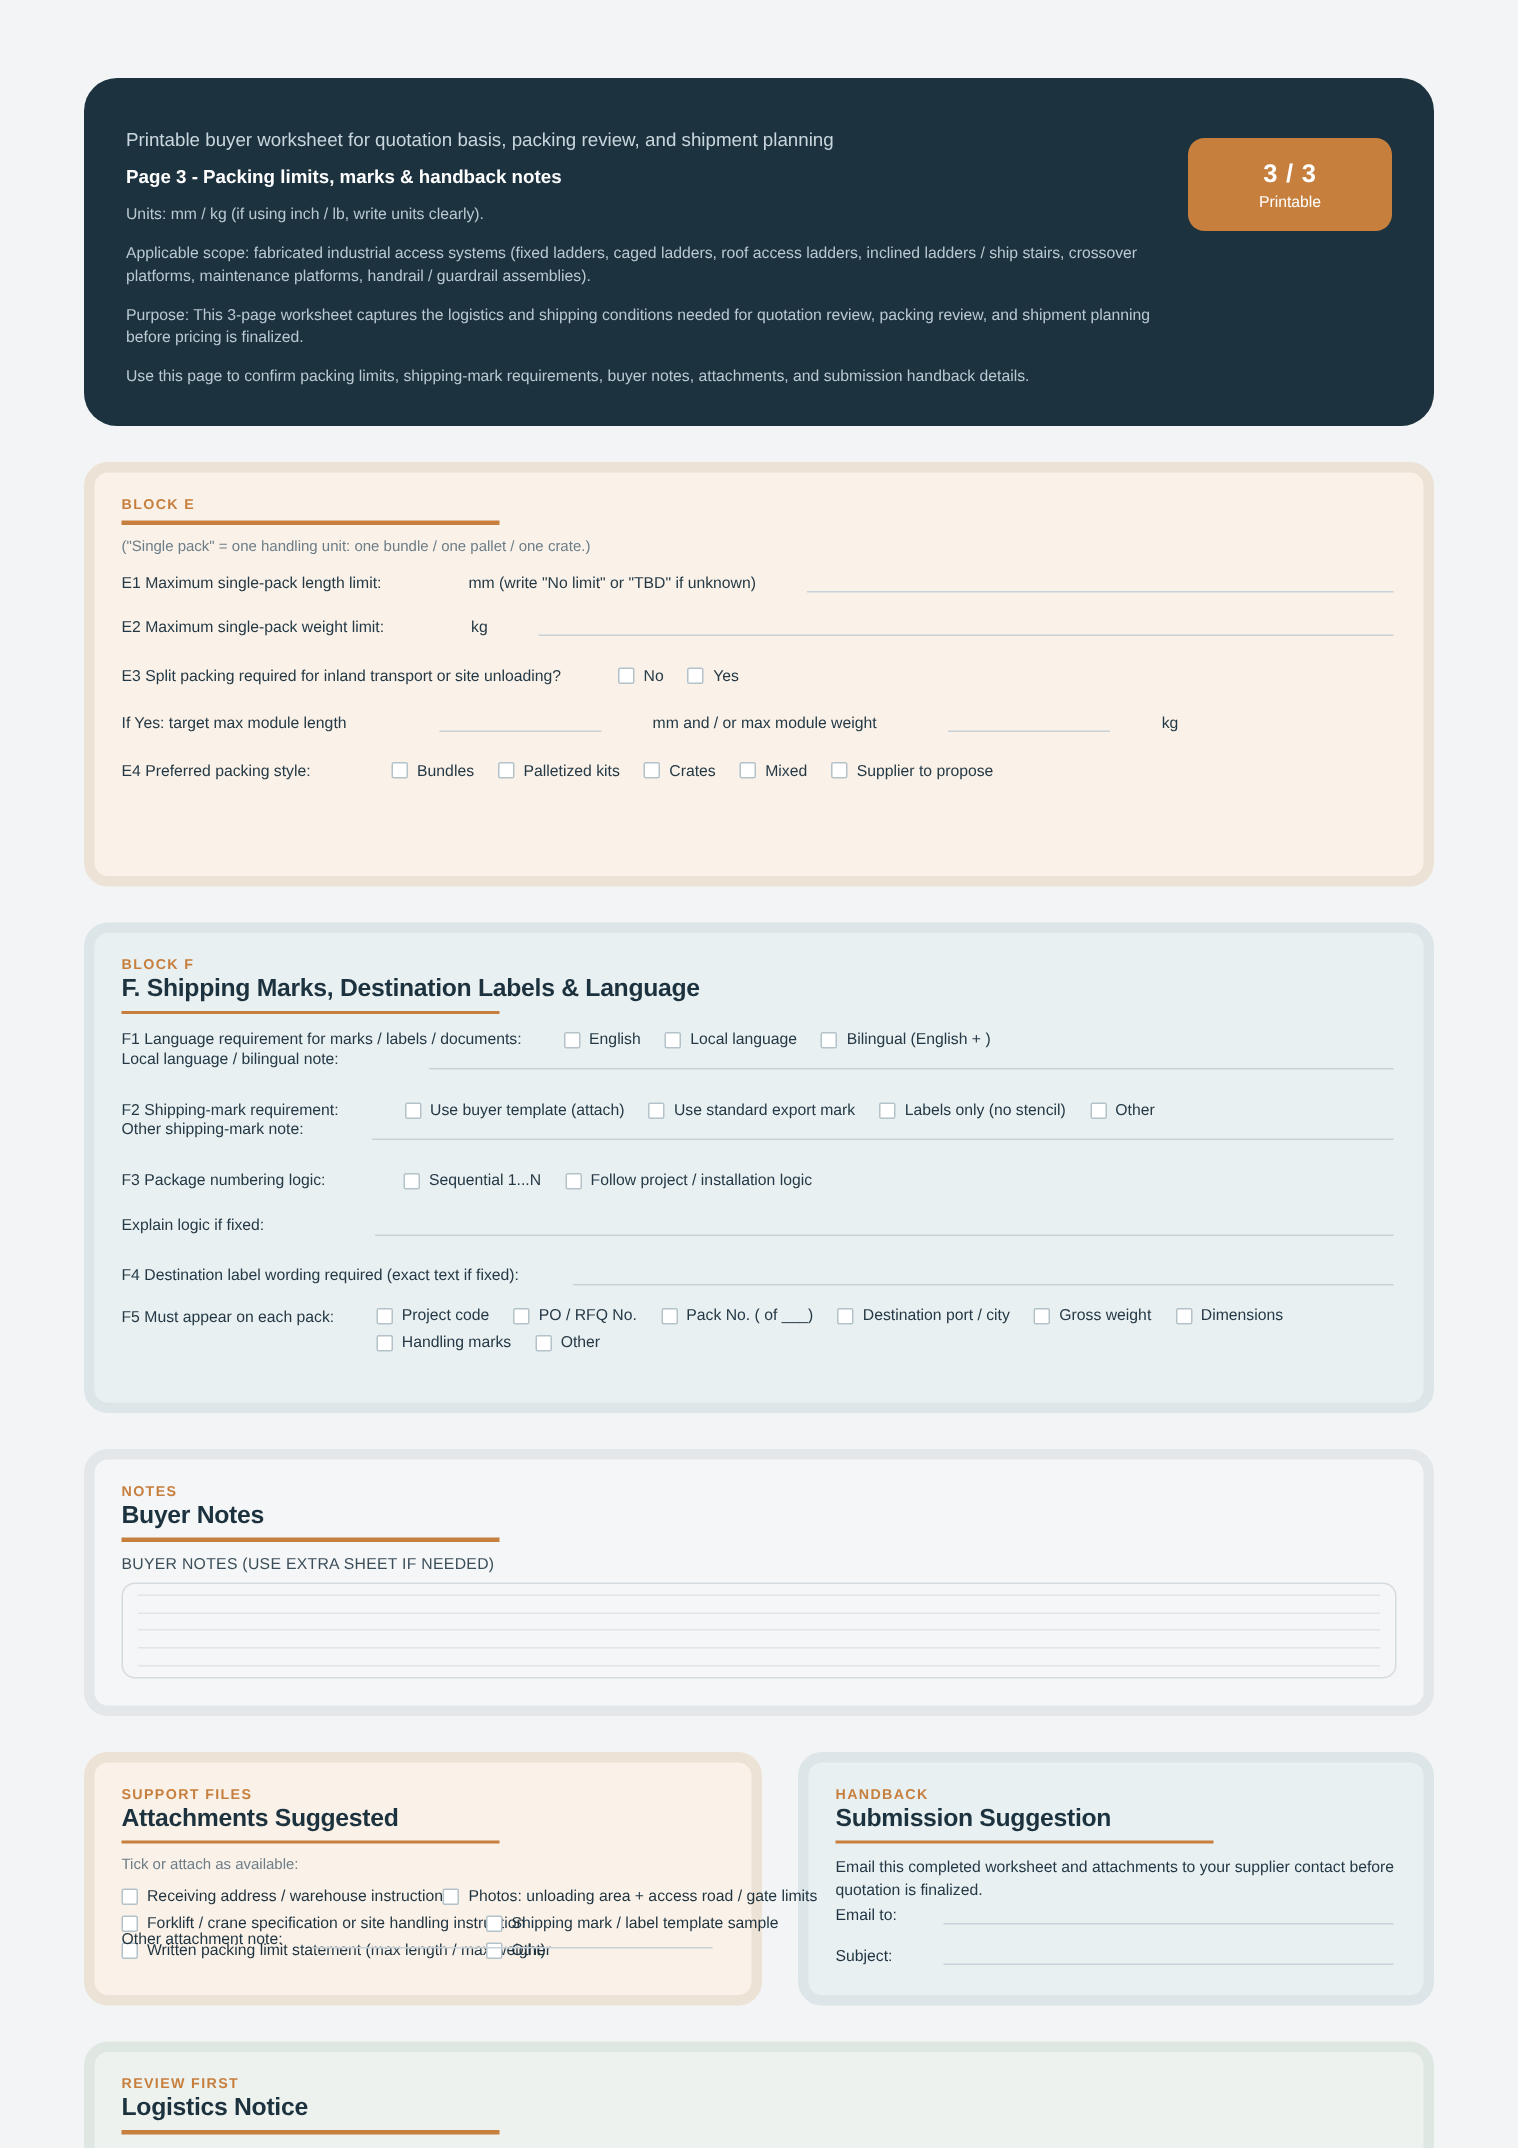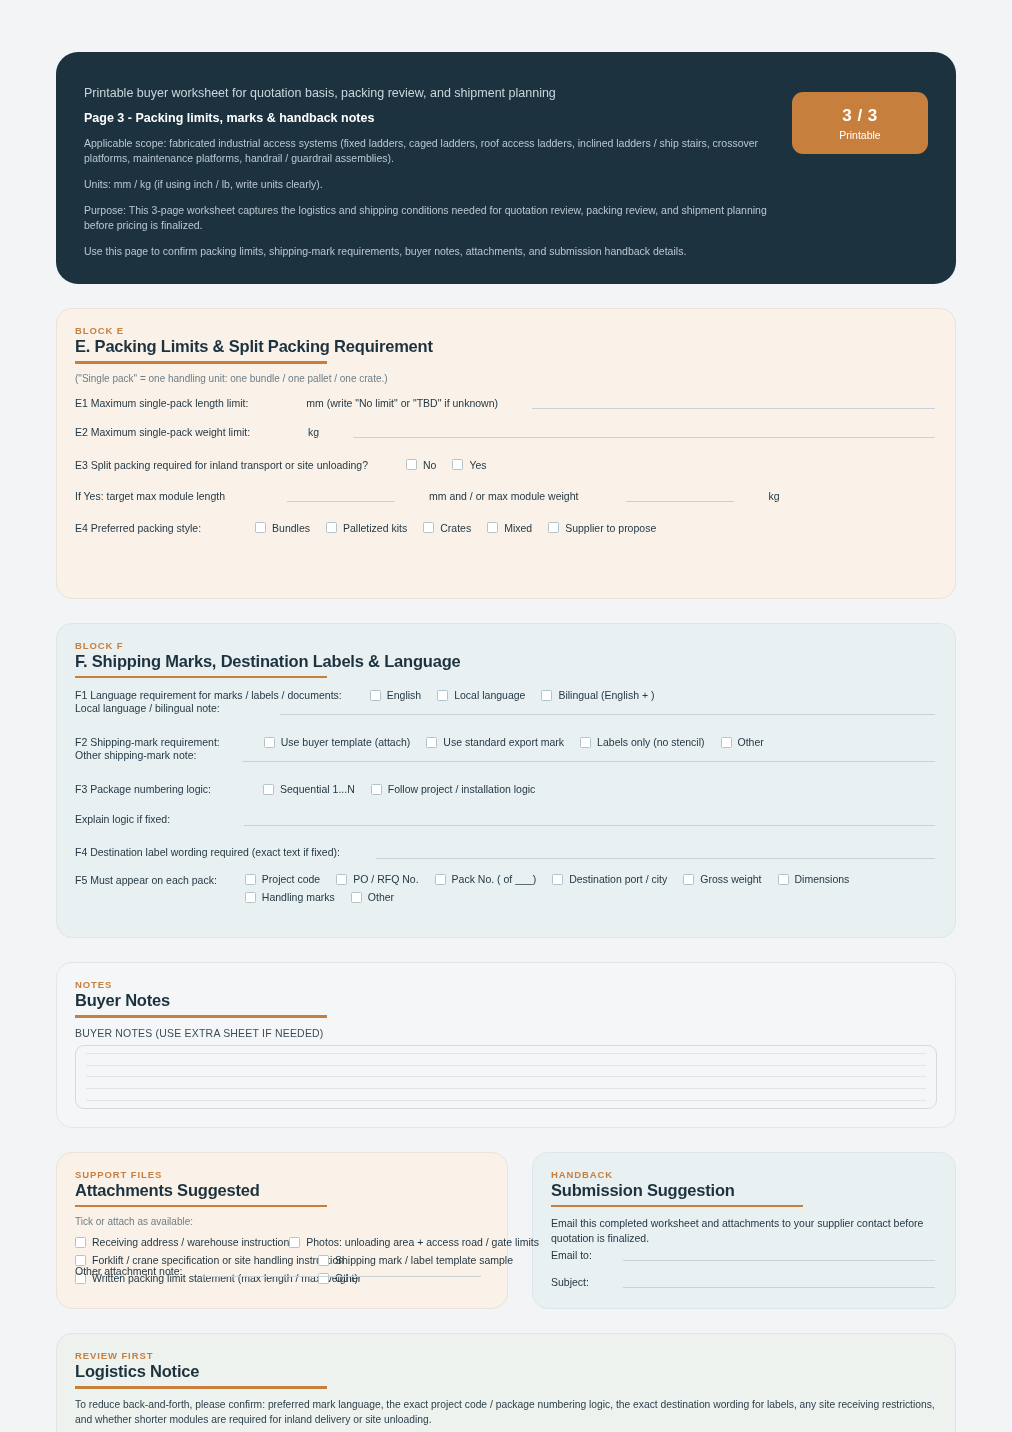--- a/index.html
+++ b/index.html
@@ -64,21 +64,21 @@
     align-items: center;
     justify-content: center;
     color: #fff;
   }
   .badge .num { font-size: 17px; font-weight: bold; letter-spacing: 0.5px; }
   .badge .lbl { font-size: 10.5px; margin-top: 3px; }
 
   
   .card {
     border-radius: 16px;
-    border: 1px solid #7f1d1d;
+    border: 7px solid #7f1d1d;
     padding: 16px 18px 18px 18px;
     margin-top: 24px;
   }
   .card.cream  { background: #faf2e9; border-color: #ece2d5; }
   .card.bluegray { background: #e9f0f2; border-color: #dce6e9; }
   .card.plain  { background: #f5f6f7; border-color: #e3e7ea; }
   .card.mint   { background: #edf2ef; border-color: #dfe7e2; }
 
   .kicker {
     font-size: 9.5px;
@@ -199,34 +199,33 @@
   }
 </style>
 </head>
 <body>
 
 <div class="page">
 
   <div class="hero">
     <div class="subtitle">Printable buyer worksheet for quotation basis, packing review, and shipment planning</div>
     <div class="pageline">Page 3 - Packing limits, marks &amp; handback notes</div>
+    <p class="meta">Units: mm / kg (if using inch / lb, write units clearly).</p>
     <p class="meta">Applicable scope: fabricated industrial access systems (fixed ladders, caged ladders, roof access ladders, inclined ladders / ship stairs, crossover platforms, maintenance platforms, handrail / guardrail assemblies).</p>
-    <p class="meta">Units: mm / kg (if using inch / lb, write units clearly).</p>
     <p class="meta">Purpose: This 3-page worksheet captures the logistics and shipping conditions needed for quotation review, packing review, and shipment planning before pricing is finalized.</p>
     <p class="meta">Use this page to confirm packing limits, shipping-mark requirements, buyer notes, attachments, and submission handback details.</p>
 
     <div class="badge">
       <div class="num">3 / 3</div>
       <div class="lbl">Printable</div>
     </div>
   </div>
 
   <div class="card cream" style="padding-bottom:58px;">
     <div class="kicker">BLOCK E</div>
-    <h2>E. Packing Limits &amp; Split Packing Requirement</h2>
     <div class="rule" style="width:252px;"></div>
     <div class="hint">("Single pack" = one handling unit: one bundle / one pallet / one crate.)</div>
 
     <div class="frow gap">
       <span class="flabel">E1 Maximum single-pack length limit:</span>
       <span class="unit" style="margin-left:34px;">mm (write "No limit" or "TBD" if unknown)</span>
       <span class="fline"></span>
     </div>
 
     <div class="frow gap">

